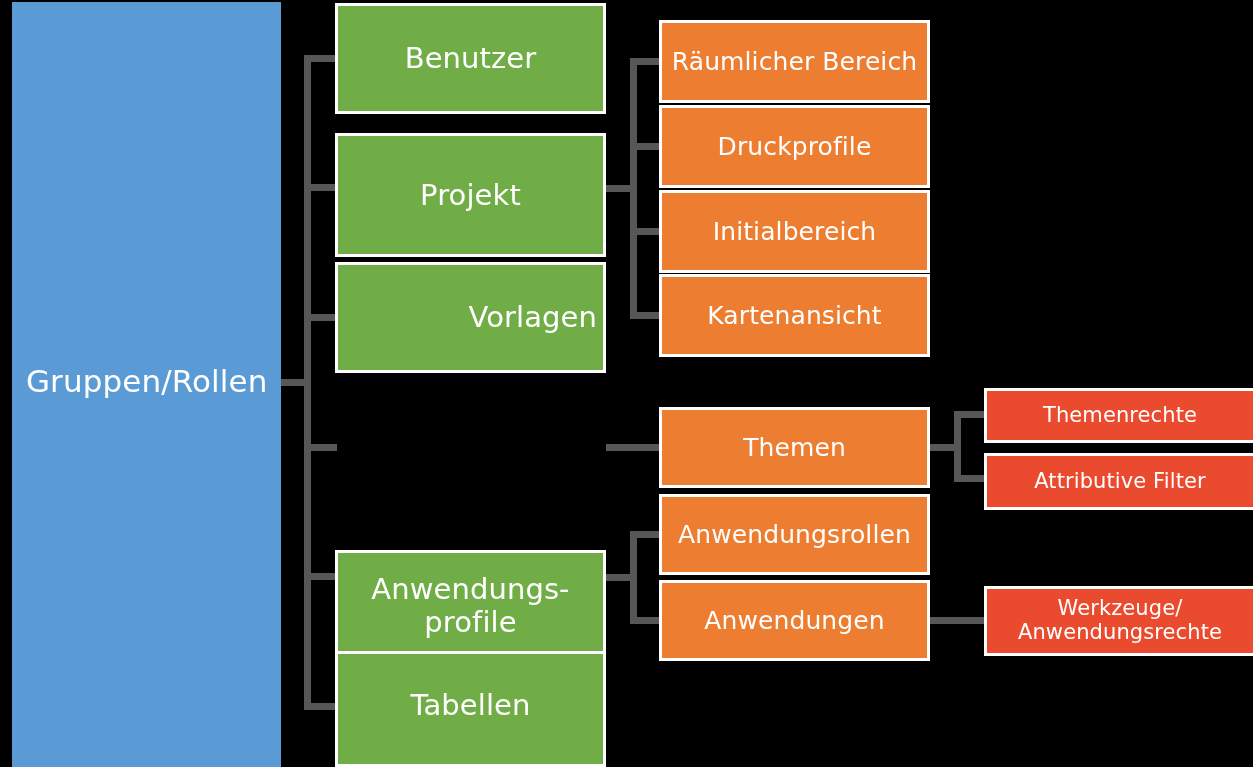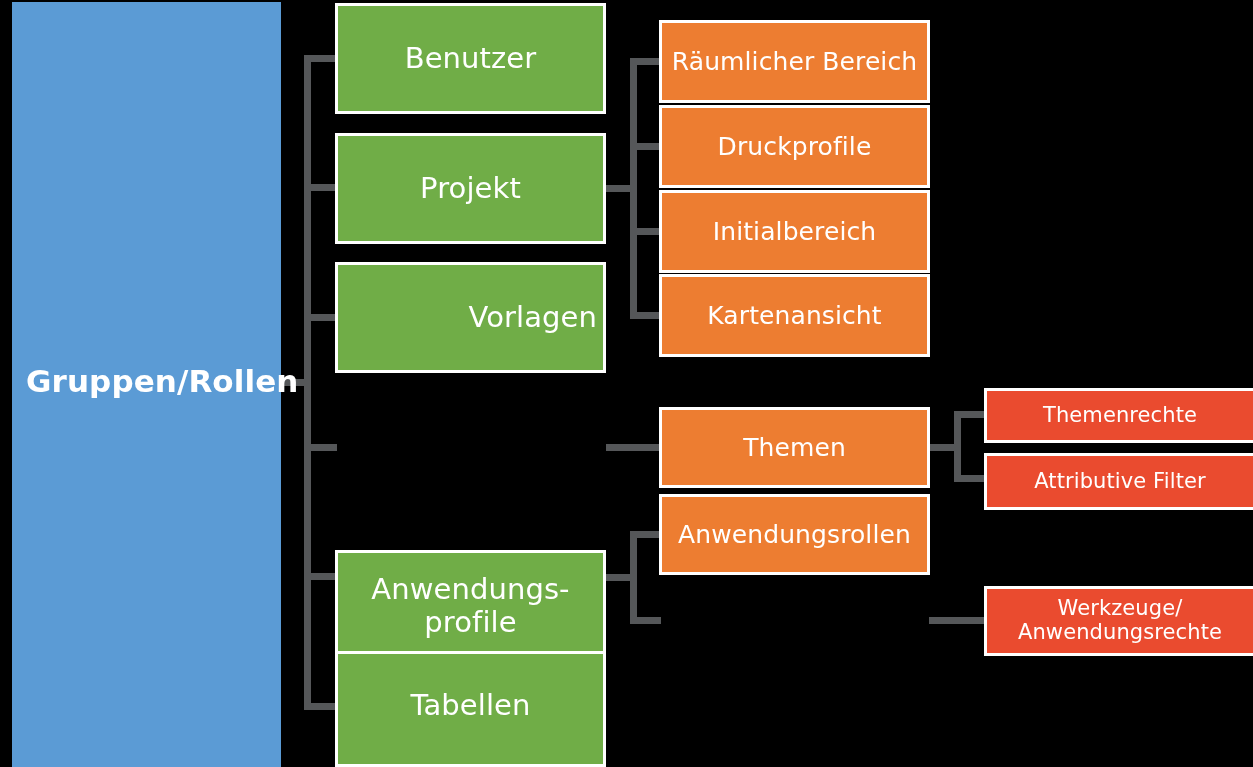--- a/index.html
+++ b/index.html
@@ -91,28 +91,28 @@
   <div class="conn" style="left:630px; top:617px; width:31px; height:7px;"></div>
 
   <div class="conn" style="left:929px; top:444px; width:31px; height:7px;"></div>
   <div class="conn" style="left:954px; top:411px; width:7px; height:71px;"></div>
   <div class="conn" style="left:954px; top:411px; width:32px; height:7px;"></div>
   <div class="conn" style="left:954px; top:475px; width:32px; height:7px;"></div>
 
   <div class="conn" style="left:929px; top:617px; width:57px; height:7px;"></div>
 
   <div class="node root" style="left:12px; top:2px; width:269px; height:765px;">
-    <span class="label" style="position:absolute; top:362px; left:0;font-weight:bold;">Gruppen/Rollen</span>
+    <span class="label" style="position:absolute; top:362px; left:0;">Gruppen/Rollen</span>
   </div>
 
   <div class="node lvl1" style="left:335px; top:3px; width:271px; height:111px;">
     <span class="label">Benutzer</span>
   </div>
 
-  <div class="node lvl1" style="left:335px; top:133px; width:271px; height:111px;">
+  <div class="node lvl1" style="left:335px; top:133px; width:271px; height:124px;">
     <span class="label">Projekt</span>
   </div>
 
   <div class="node lvl1" style="left:335px; top:262px; width:271px; height:111px;text-align:right;">
     <span class="label">Vorlagen</span>
   </div>
 
 
   <div class="node lvl1" style="left:335px; top:550px; width:271px; height:111px;">
     <span class="label">Anwendungs-
@@ -140,20 +140,23 @@
   </div>
 
   <div class="node lvl2" style="left:659px; top:407px; width:271px; height:81px;">
     <span class="label">Themen</span>
   </div>
 
   <div class="node lvl2" style="left:659px; top:494px; width:271px; height:81px;align-items:center;">
     <span class="label">Anwendungsrollen</span>
   </div>
 
+  <div class="node lvl2" style="left:659px; top:580px; width:271px; height:81px;">
+    <span class="label">Anwendungen</span>
+  </div>
 
   <div class="node lvl3" style="left:984px; top:388px; width:272px; height:55px;">
     <span class="label">Themenrechte</span>
   </div>
 
   <div class="node lvl3" style="left:984px; top:453px; width:272px; height:57px;">
     <span class="label">Attributive Filter</span>
   </div>
 
   <div class="node lvl3" style="left:984px; top:586px; width:272px; height:70px;">

